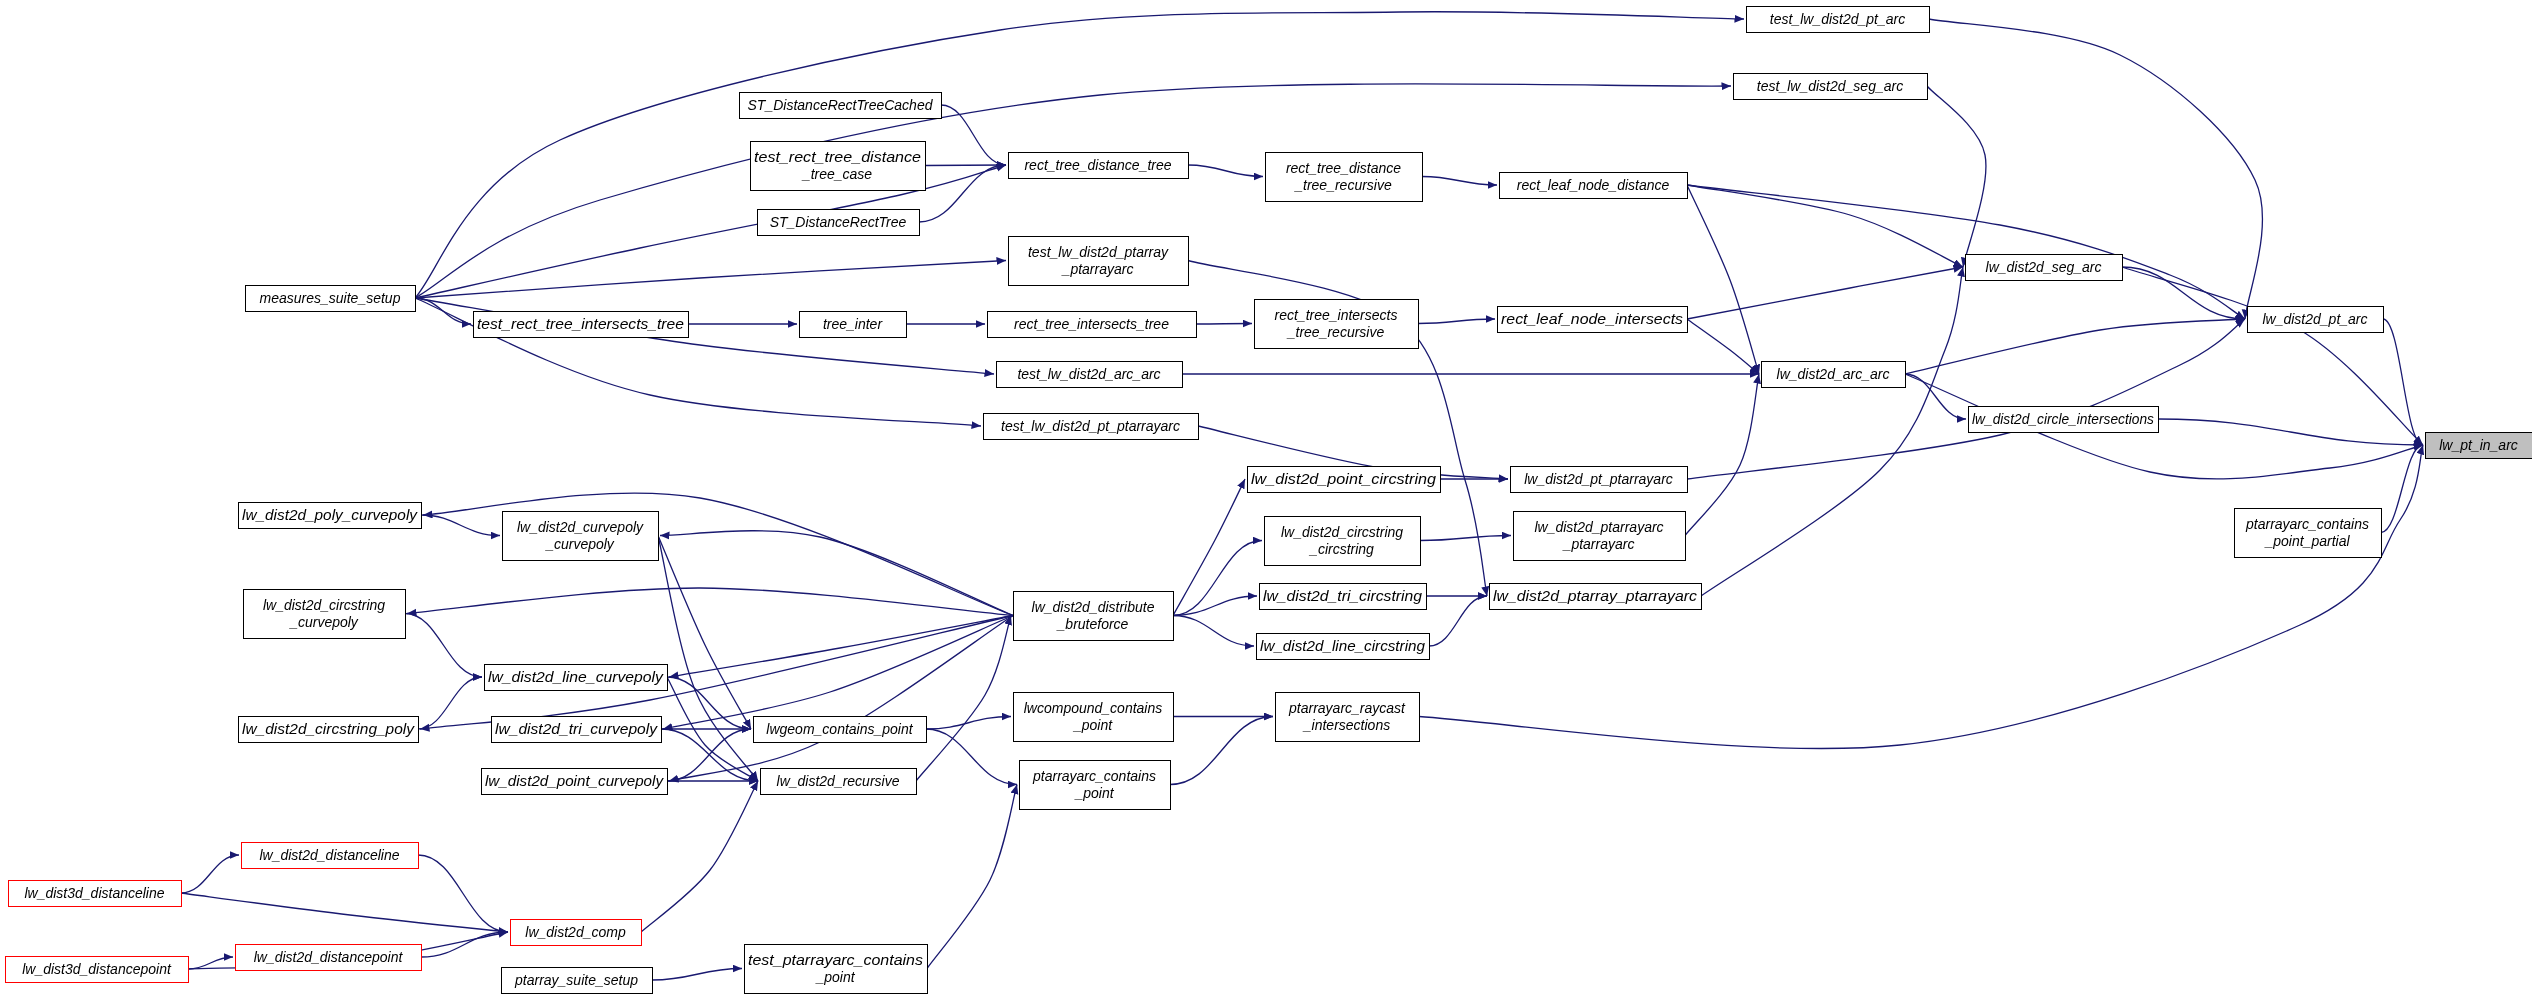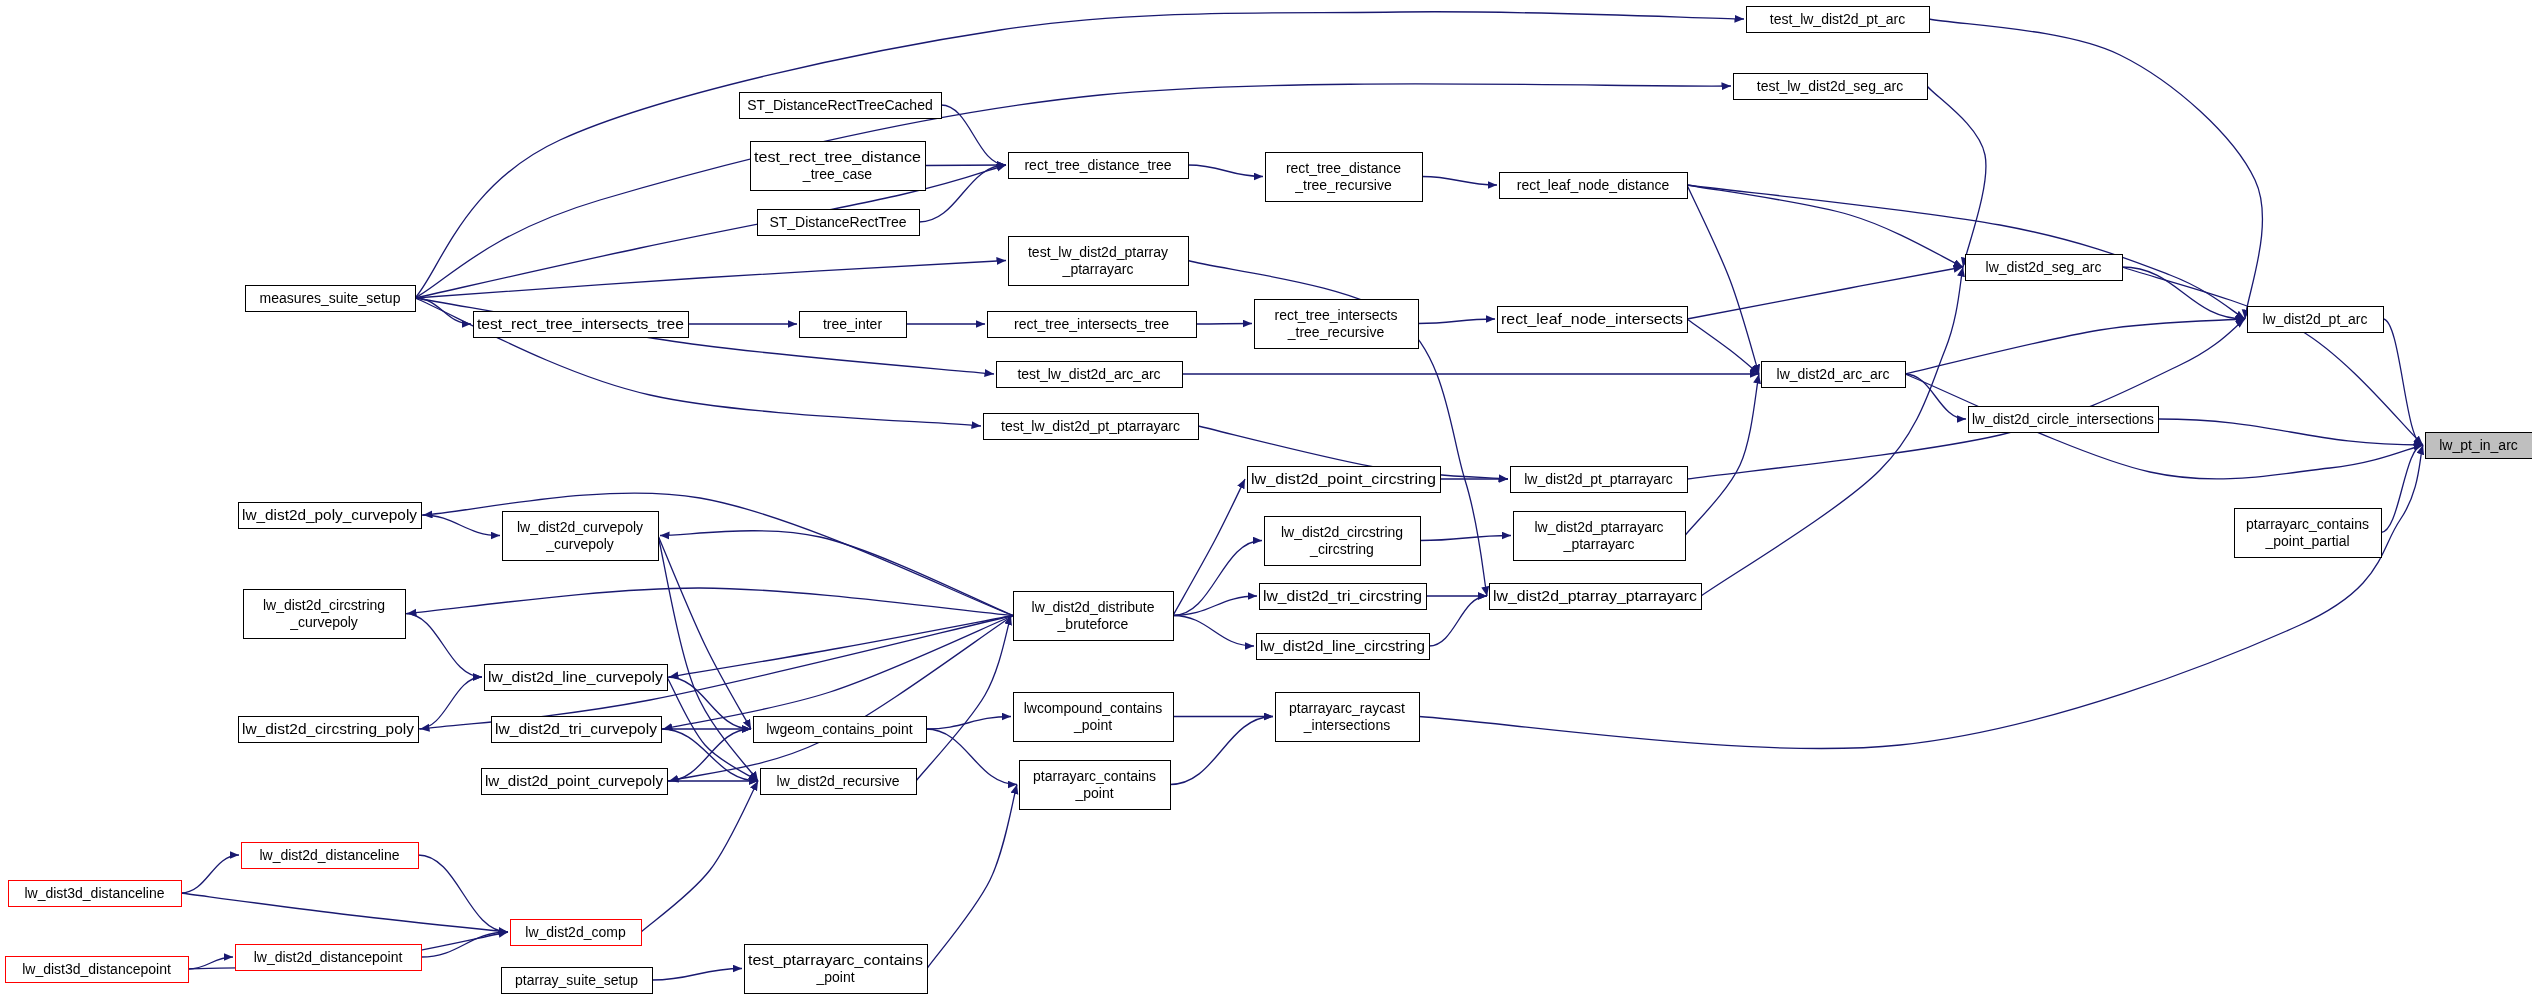--- a/index.html
+++ b/index.html
@@ -7,20 +7,21 @@
     padding: 0;
     background: #ffffff;
     font-family: "Liberation Sans", "DejaVu Sans", sans-serif;
   }
   .graph-container {
     width: 2532px;
     height: 1003px;
     position: relative;
     background: #ffffff;
     overflow: hidden;
+    font-style: italic;
   }
   svg text {
     font-family: "Liberation Sans", "DejaVu Sans", sans-serif;
     user-select: none;
   }
   .node { cursor: pointer; }
   .node rect { shape-rendering: crispEdges; }
 </style>
 </head>
 <body>

